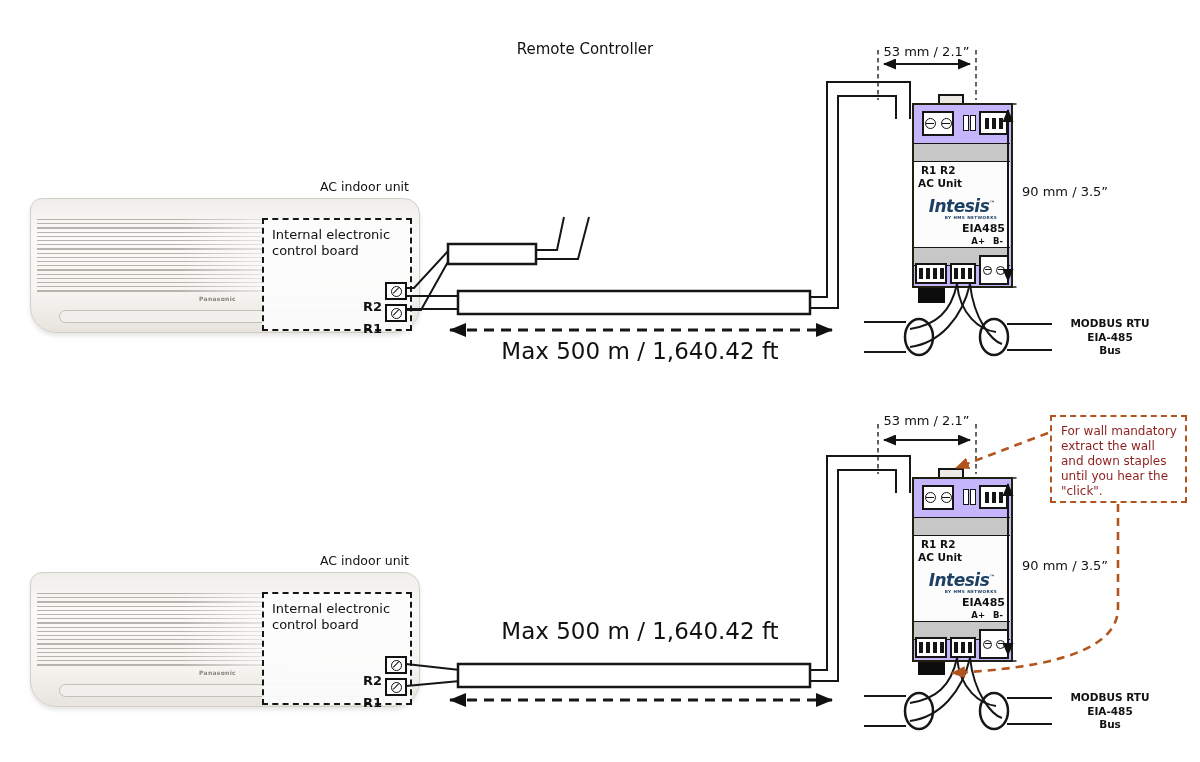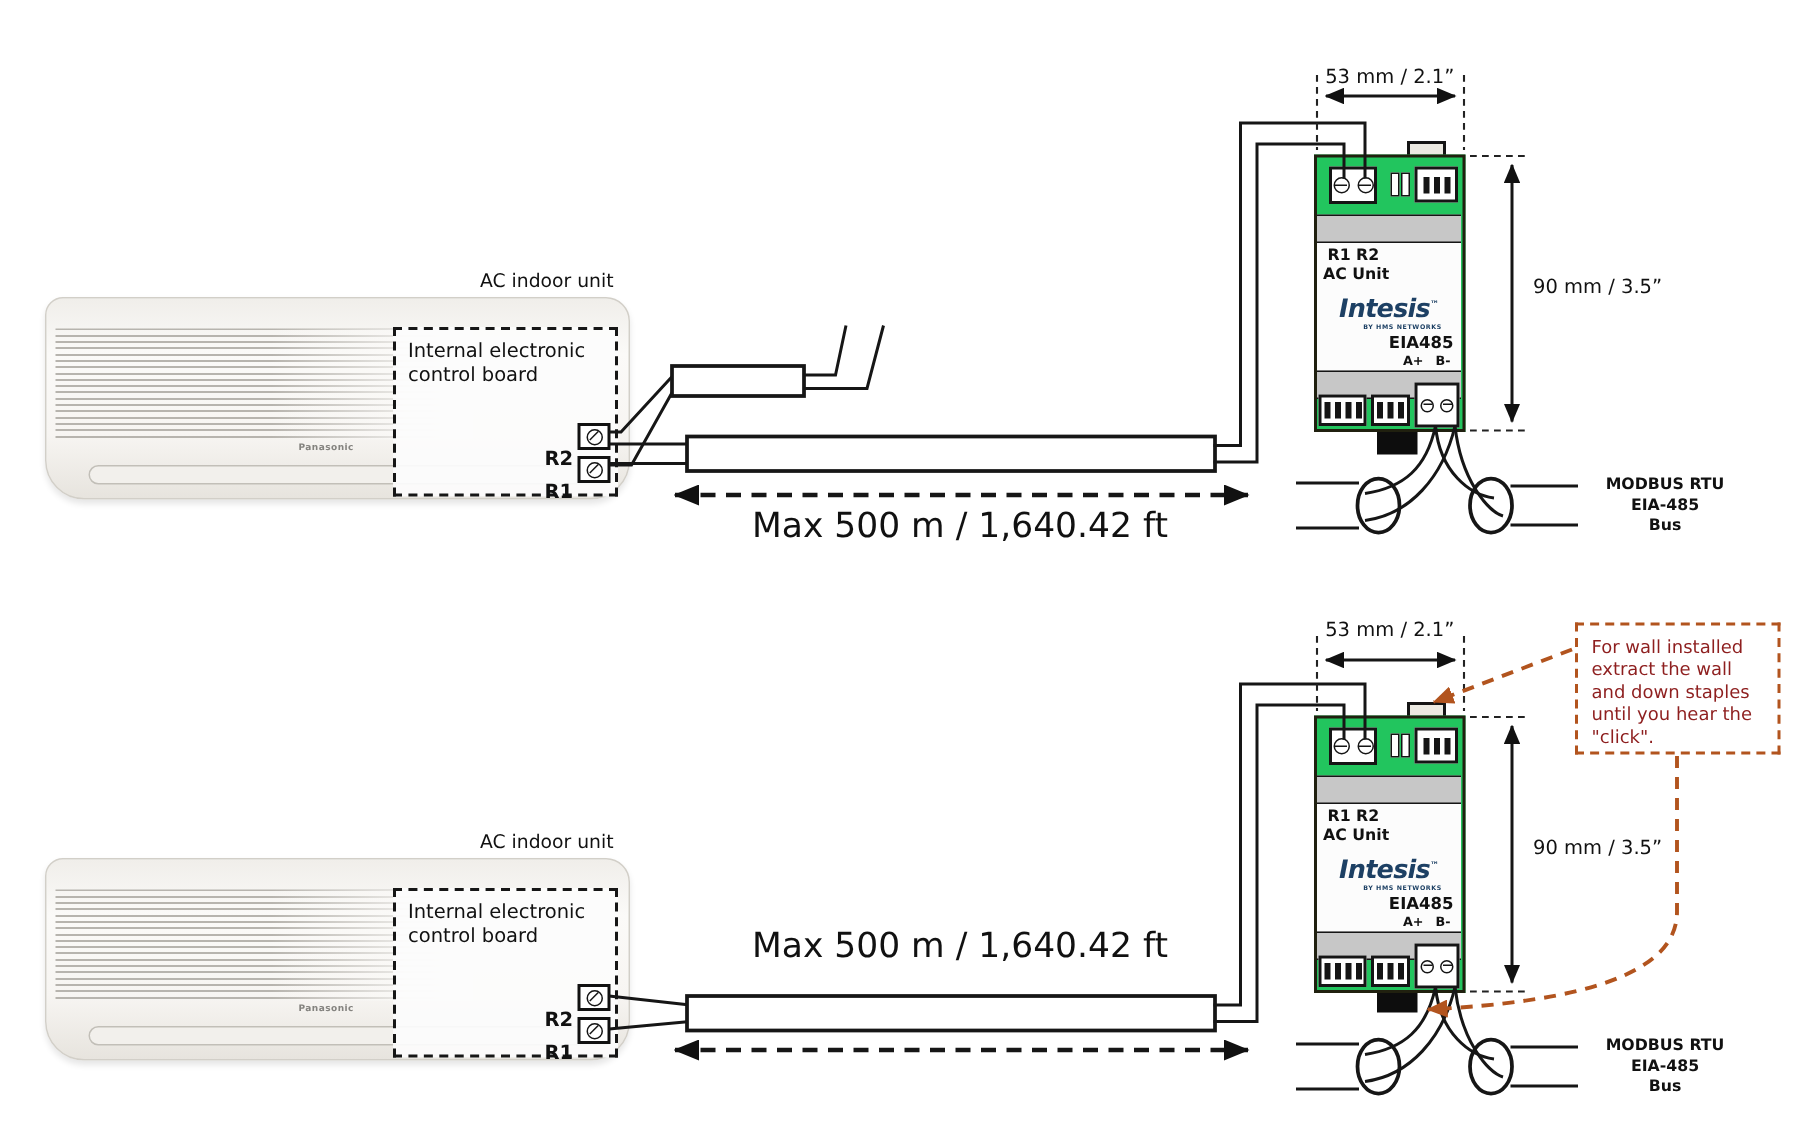--- a/index.html
+++ b/index.html
@@ -47,22 +47,22 @@
   .board-label{padding:7px 0 0 8px;font-size:13px;line-height:1.25;width:136px;}
   .term-label{position:absolute;font-size:13px;font-weight:bold;text-align:right;width:26px;margin-top:16px;}
   .term-sq{position:absolute;width:22px;height:18px;background:#fff;border:2.2px solid #111;box-sizing:border-box;
            display:flex;align-items:center;justify-content:center;}
   .screw{width:11px;height:11px;border:1.6px solid #151515;border-radius:50%;position:relative;background:#fff;box-sizing:border-box;flex:none;}
   .screw::after{content:"";position:absolute;left:0.5px;right:0.5px;top:50%;margin-top:-0.8px;border-top:1.6px solid #151515;}
   .screw.slash::after{transform:rotate(-45deg);}
   .screw.sm{width:9px;height:9px;}
 
   
-  .device{position:absolute;width:101px;height:185px;background:#22c55e;border:2.5px solid #20200f;
-          box-sizing:border-box;z-index:2;}
+  .device{position:absolute;width:101px;height:185px;background:#c4b5fd;border:2.5px solid #20200f;
+          box-sizing:border-box;z-index:2;margin-left:36px;}
   .tblock{position:absolute;background:#fff;border:2px solid #151515;box-sizing:border-box;
           display:flex;align-items:center;justify-content:center;gap:5px;}
   .slot{position:absolute;width:6px;height:16px;background:#fff;border:1.6px solid #151515;box-sizing:border-box;}
   .pinbox{position:absolute;background:#fff;border:2px solid #151515;box-sizing:border-box;
           display:flex;align-items:center;justify-content:center;gap:3px;}
   .pinbox i{display:block;width:4px;height:11px;background:#151515;}
   .d-gray{position:absolute;left:0;width:96px;height:19px;background:#c7c7c7;
           border-top:1.5px solid #151515;border-bottom:1.5px solid #151515;box-sizing:border-box;}
   .d-center{position:absolute;left:0;top:57px;width:96px;height:86px;background:#fcfcfc;}
   .d-txt{position:absolute;font-weight:bold;font-size:10.5px;white-space:nowrap;}
@@ -162,20 +162,21 @@
       <line x1="1007" y1="724" x2="1052" y2="724"></line>
     </g>
 
     <g stroke="#b2541e" stroke-width="2.6" fill="none" stroke-dasharray="8 6">
       <path d="M1048,433 L956,468" marker-end="url(#mO)"></path>
       <path d="M1118,504 L1118,608 C1118,650 1052,668 952,673" marker-end="url(#mO)"></path>
     </g>
   </svg>
 
 
+  <div class="abs rc-title" style="left:425px;top:40px;width:320px;">Remote Controller</div>
 
 
   <div class="abs small-label" style="left:320px;top:179px;">AC indoor unit</div>
 
   <div class="abs ac-body" style="left:30px;top:198px;width:388px;height:133px;">
     <div class="ac-grille"></div>
     <div class="ac-fade"></div>
     <div class="ac-brand">Panasonic</div>
     <div class="ac-flap"></div>
   </div>
@@ -314,20 +315,20 @@
   <div class="abs dim-label" style="left:876px;top:413px;width:101px;">53 mm / 2.1”</div>
   <div class="abs dim-label" style="left:1022px;top:558px;text-align:left;">90 mm / 3.5”</div>
 
   <div class="abs bus-label" style="left:1058px;top:691px;width:104px;">
     <div>MODBUS RTU</div>
     <div>EIA-485</div>
     <div>Bus</div>
   </div>
 
   <div class="abs ann-box" style="left:1050px;top:415px;width:137px;height:88px;">
-    <div>For wall installed</div>
+    <div>For wall mandatory</div>
     <div>extract the wall</div>
     <div>and down staples</div>
     <div>until you hear the</div>
     <div>"click".</div>
   </div>
 
 </div>
 
 </body></html>

